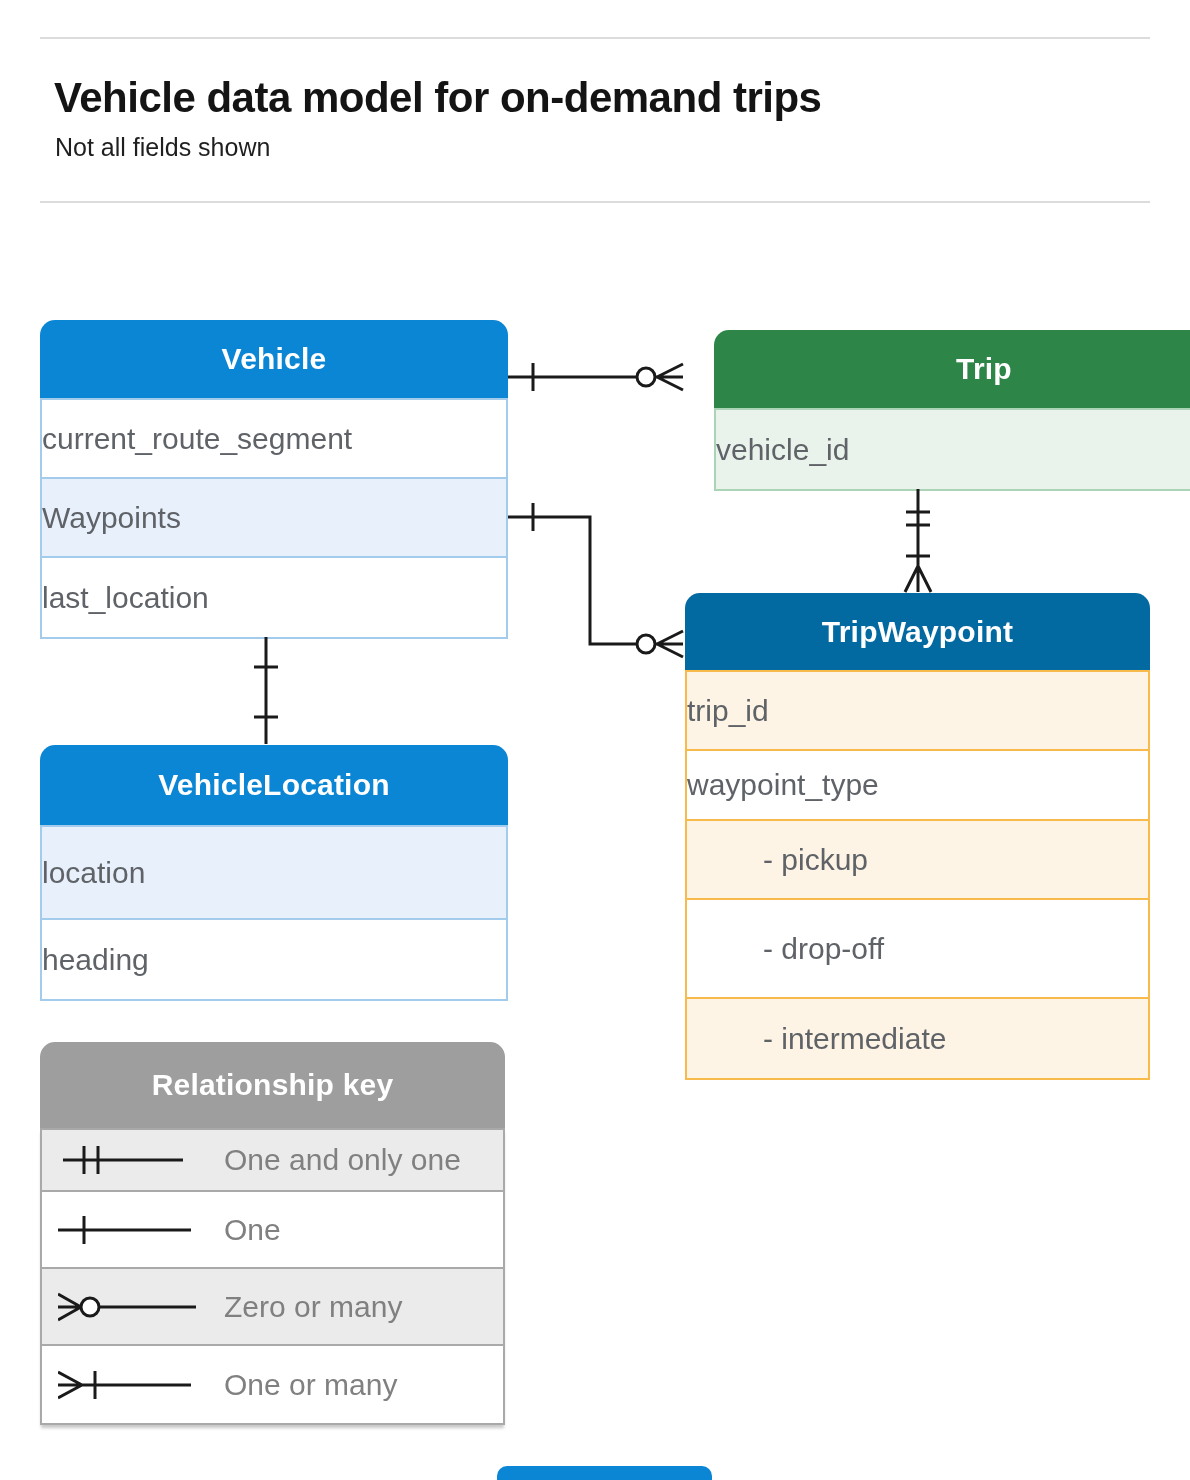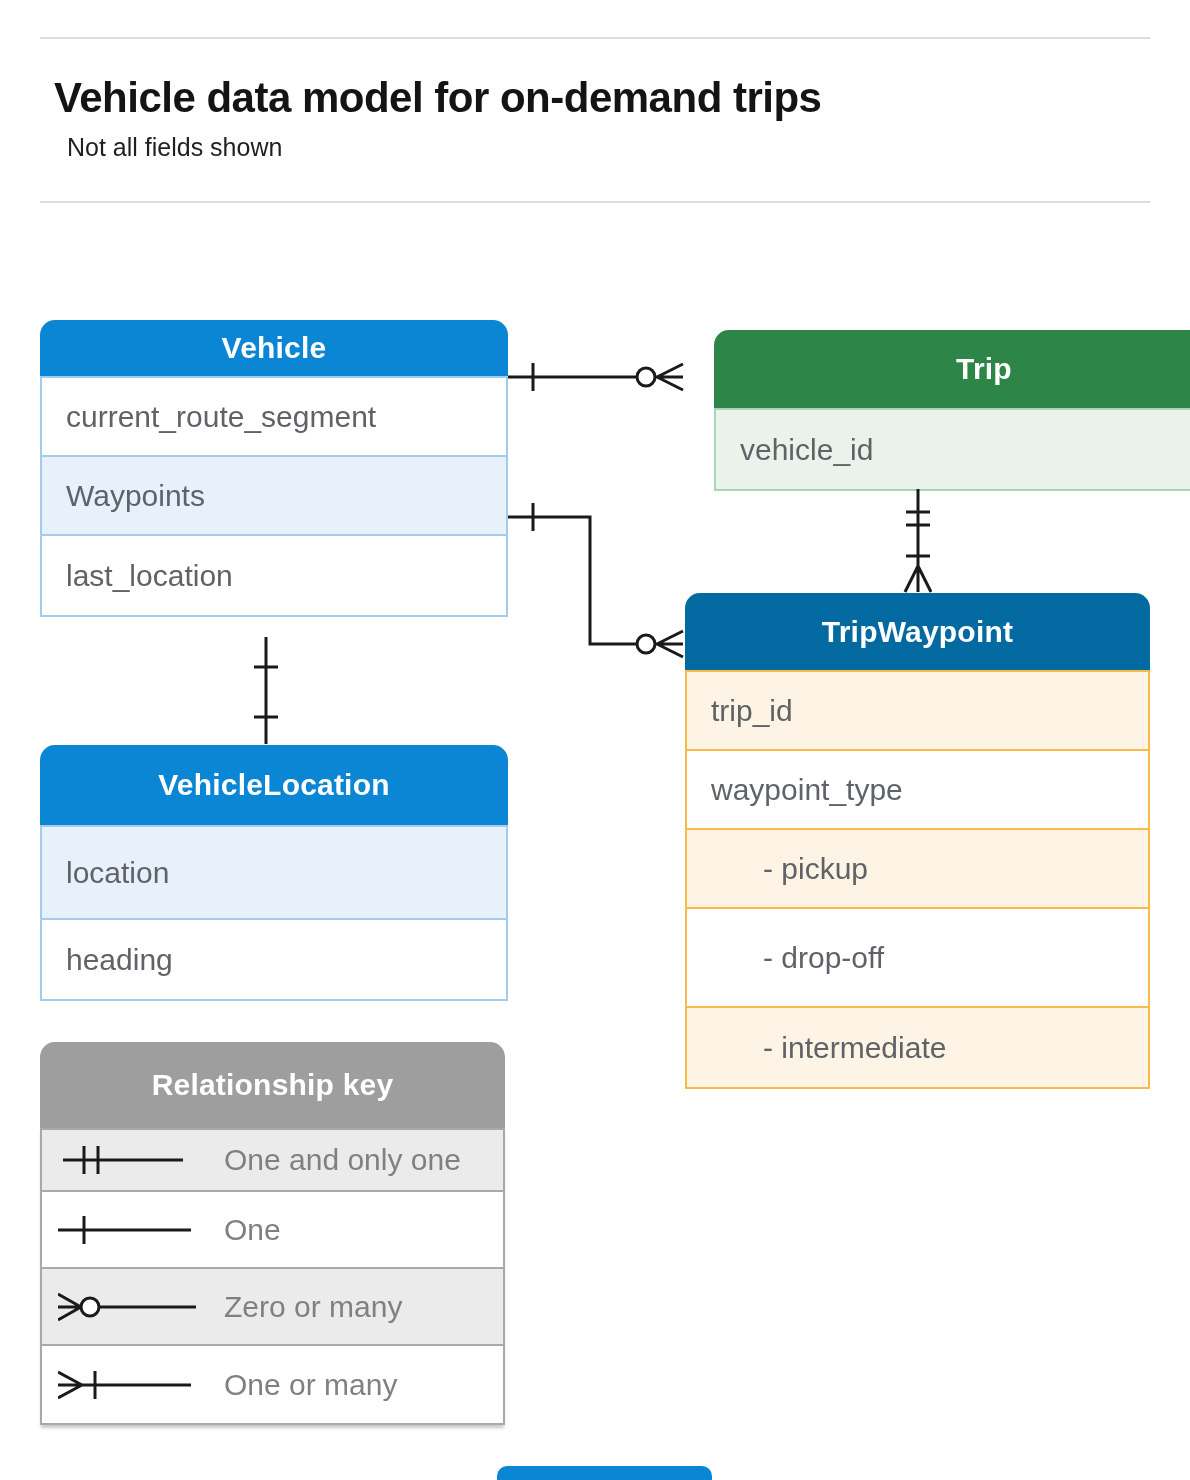--- a/index.html
+++ b/index.html
@@ -6,34 +6,34 @@
   .canvas{
     position:relative;width:1190px;height:1480px;background:#ffffff;
     font-family:"Liberation Sans",sans-serif;overflow:hidden;
   }
   .hr{position:absolute;left:40px;width:1110px;height:2px;background:#dcdcdc;}
   .page-title{
     position:absolute;left:54px;top:74px;font-size:42px;font-weight:bold;
     color:#141414;letter-spacing:-0.5px;white-space:pre;
   }
   .page-subtitle{
-    position:absolute;left:55px;top:133px;font-size:25px;color:#1f1f1f;white-space:pre;margin-left:12px;
+    position:absolute;left:55px;top:133px;font-size:25px;color:#1f1f1f;white-space:pre;
   }
 
   
   .entity{position:absolute;}
   .entity-header{
     display:flex;align-items:center;justify-content:center;
     color:#ffffff;font-weight:bold;font-size:30px;
     border-radius:15px 15px 0 0;letter-spacing:0.2px;
   }
   .rows{border:2px solid var(--bd);background:#ffffff;}
   .row{
     box-sizing:border-box;display:flex;align-items:center;
-    padding-left:24px;font-size:30px;color:#5f6368;
+    font-size:30px;color:#5f6368;
     border-bottom:2px solid var(--bd);background:#ffffff;white-space:pre;
   }
   .row:last-child{border-bottom:none;}
   .row.hl{background:var(--hl);}
   .row.indent{padding-left:76px;}
 
   .t-blue{--bd:#a3cbec;--hl:#e8f1fb;}
   .t-blue .entity-header{background:#0b86d4;}
   .t-green{--bd:#abd4b6;--hl:#e9f3ec;}
   .t-green .entity-header{background:#2e8548;}
@@ -65,40 +65,40 @@
 <body>
 
 <div class="canvas">
 
   <div class="hr" style="top:37px"></div>
   <div class="page-title">Vehicle data model for on-demand trips</div>
   <div class="page-subtitle">Not all fields shown</div>
   <div class="hr" style="top:201px"></div>
 
   <div class="entity t-blue" style="left:40px;top:320px;width:468px">
-    <div class="entity-header" style="height:56px">Vehicle</div>
+    <div class="entity-header" style="height:78px">Vehicle</div>
     <div class="rows">
       <div class="row" style="height:79px">current_route_segment</div>
       <div class="row hl" style="height:79px">Waypoints</div>
       <div class="row" style="height:79px">last_location</div>
     </div>
   </div>
 
   <div class="entity t-green" style="left:714px;top:330px;width:540px">
     <div class="entity-header" style="height:78px">Trip</div>
     <div class="rows">
       <div class="row hl" style="height:79px">vehicle_id</div>
     </div>
   </div>
 
   <div class="entity t-orange" style="left:685px;top:593px;width:465px">
     <div class="entity-header" style="height:77px">TripWaypoint</div>
     <div class="rows">
       <div class="row hl" style="height:79px">trip_id</div>
-      <div class="row" style="height:79px">waypoint_type</div>
+      <div class="row" style="height:70px">waypoint_type</div>
       <div class="row hl indent" style="height:79px">- pickup</div>
       <div class="row indent" style="height:99px">- drop-off</div>
       <div class="row hl indent" style="height:79px">- intermediate</div>
     </div>
   </div>
 
   <div class="entity t-blue" style="left:40px;top:745px;width:468px">
     <div class="entity-header" style="height:80px">VehicleLocation</div>
     <div class="rows">
       <div class="row hl" style="height:93px">location</div>

